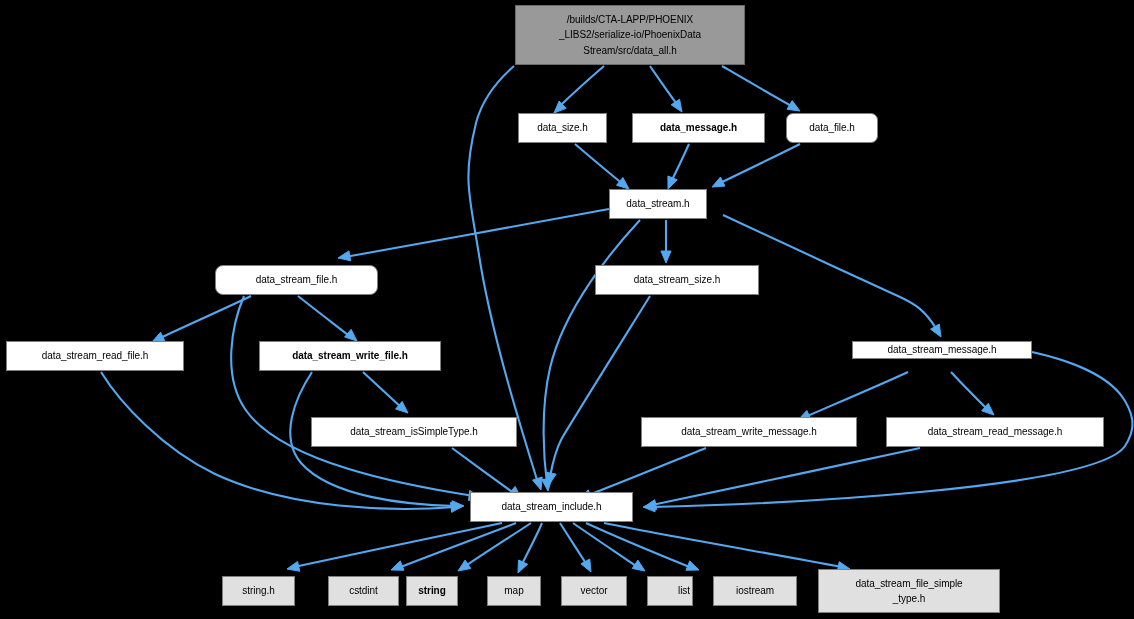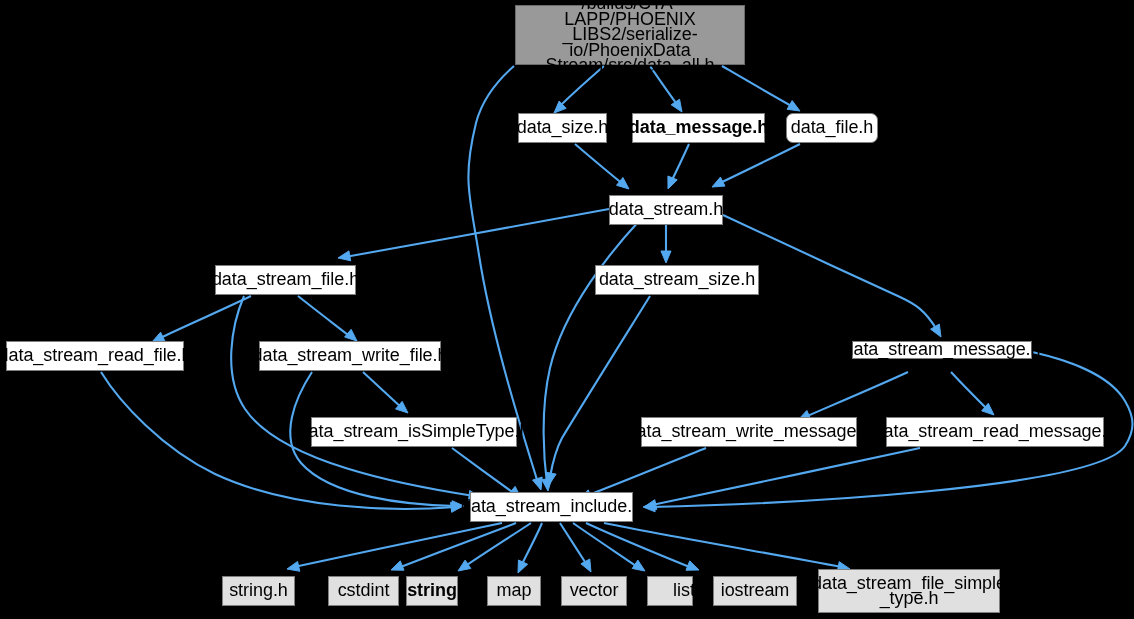--- a/index.html
+++ b/index.html
@@ -35,21 +35,21 @@
   }
   .node-box {
     position: absolute;
     box-sizing: border-box;
     border: 1.3px solid #7f7f7f;
     display: flex;
     align-items: center;
     justify-content: center;
     text-align: center;
     color: #000000;
-    font-size: 18px;
+    font-size: 10px;
     line-height: 15.5px;
     letter-spacing: -0.05px;
     white-space: pre-line;
     user-select: none;
   }
   .node-white { background: #ffffff; }
   .node-gray  { background: #e0e0e0; }
   .node-root  { background: #999999; border-color: #6b6b6b; }
 </style>
 </head>
@@ -126,25 +126,25 @@
       </g>
   </svg>
 
   <div id="nodes-layer">
       <div class="node-box node-root" style="left: 515px; top: 5px; width: 230px; height: 60px;">/builds/CTA-LAPP/PHOENIX
 _LIBS2/serialize-io/PhoenixData
 Stream/src/data_all.h</div>
       <div class="node-box node-white" style="left: 518px; top: 113px; width: 89px; height: 30px;">data_size.h</div>
       <div class="node-box node-white" style="left: 632px; top: 113px; width: 133px; height: 30px; font-weight: bold;">data_message.h</div>
       <div class="node-box node-white" style="left: 786px; top: 113px; width: 92px; height: 30px; border-radius: 7px;">data_file.h</div>
-      <div class="node-box node-white" style="left: 609px; top: 195px; width: 114px; height: 30px;">data_stream.h</div>
-      <div class="node-box node-white" style="left: 215px; top: 265px; width: 141px; height: 30px;">data_stream_file.h</div>
+      <div class="node-box node-white" style="left: 609px; top: 189px; width: 98px; height: 30px;">data_stream.h</div>
+      <div class="node-box node-white" style="left: 215px; top: 265px; width: 163px; height: 30px; border-radius: 8px;">data_stream_file.h</div>
       <div class="node-box node-white" style="left: 595px; top: 265px; width: 164px; height: 30px;">data_stream_size.h</div>
       <div class="node-box node-white" style="left: 6px; top: 341px; width: 178px; height: 30px;">data_stream_read_file.h</div>
-      <div class="node-box node-white" style="left: 259px; top: 341px; width: 182px; height: 30px;">data_stream_write_file.h</div>
+      <div class="node-box node-white" style="left: 259px; top: 341px; width: 182px; height: 30px; font-weight: bold;">data_stream_write_file.h</div>
       <div class="node-box node-white" style="left: 852px; top: 341px; width: 180px; height: 18px;">data_stream_message.h</div>
       <div class="node-box node-white" style="left: 311px; top: 417px; width: 206px; height: 30px;">data_stream_isSimpleType.h</div>
       <div class="node-box node-white" style="left: 641px; top: 417px; width: 216px; height: 30px;">data_stream_write_message.h</div>
       <div class="node-box node-white" style="left: 886px; top: 417px; width: 218px; height: 30px;">data_stream_read_message.h</div>
       <div class="node-box node-white" style="left: 470px; top: 492px; width: 163px; height: 30px;">data_stream_include.h</div>
       <div class="node-box node-gray" style="left: 222px; top: 576px; width: 73px; height: 30px;">string.h</div>
       <div class="node-box node-gray" style="left: 328px; top: 576px; width: 71px; height: 30px; text-align: center;">cstdint</div>
       <div class="node-box node-gray" style="left: 406px; top: 576px; width: 52px; height: 30px; font-weight: bold;">string</div>
       <div class="node-box node-gray" style="left: 487px; top: 576px; width: 54px; height: 30px;">map</div>
       <div class="node-box node-gray" style="left: 561px; top: 576px; width: 66px; height: 30px; text-align: right;">vector</div>

